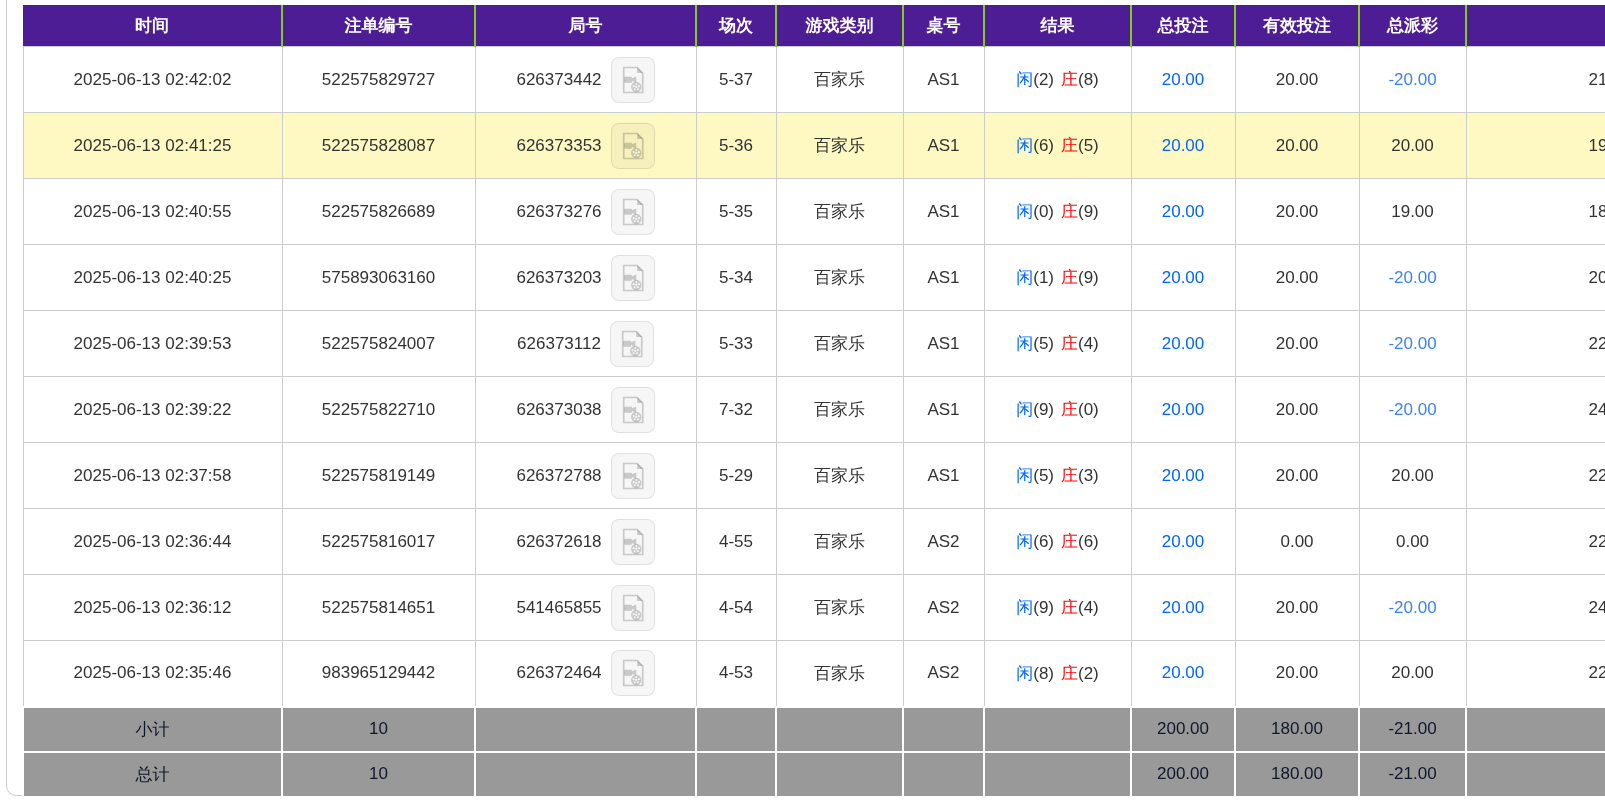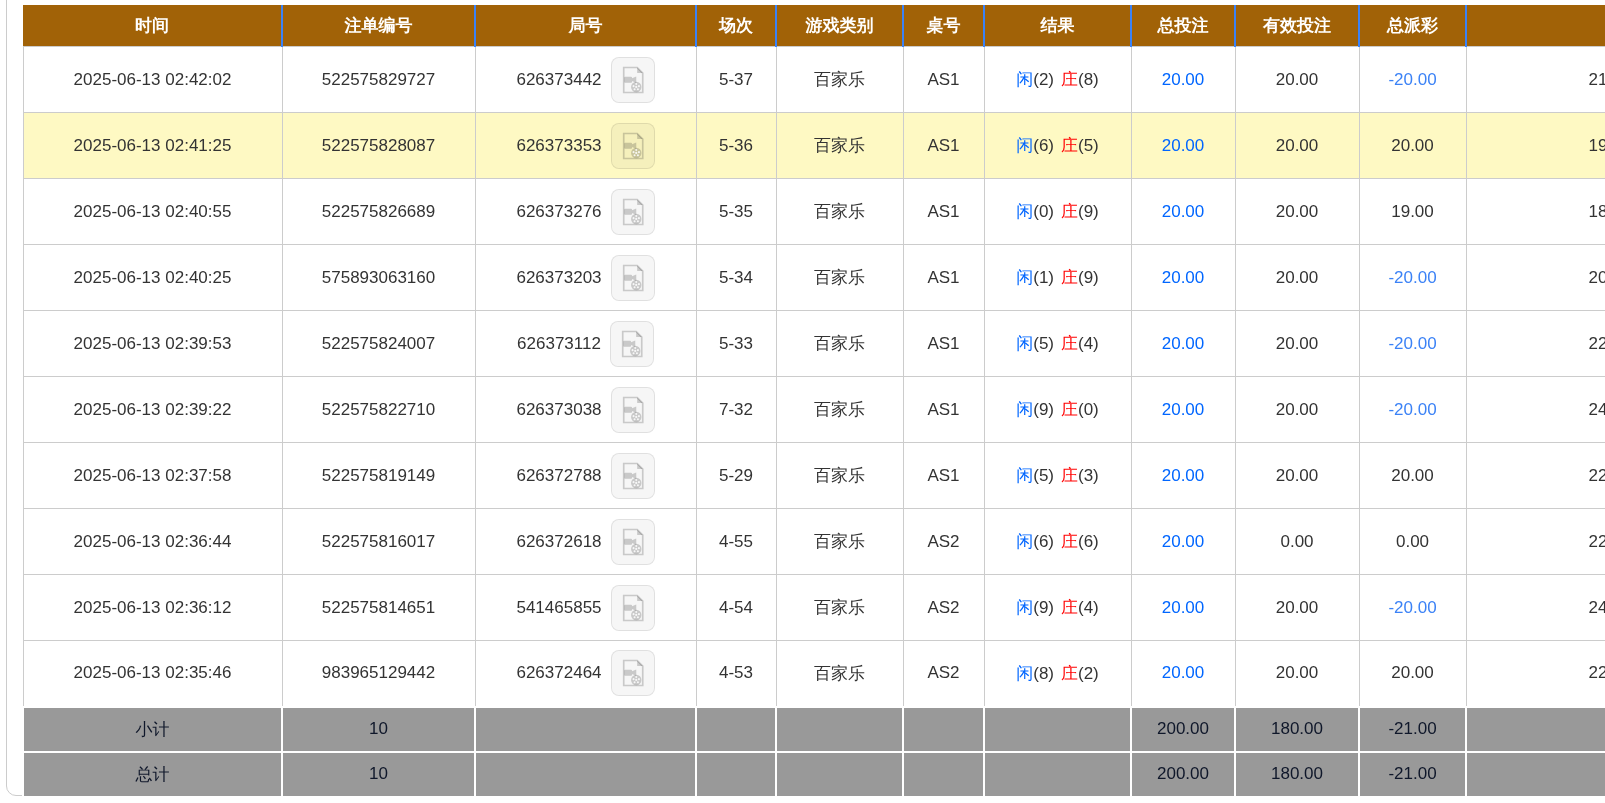--- a/index.html
+++ b/index.html
@@ -20,28 +20,28 @@
     box-sizing: border-box;
   }
   table.records {
     border-collapse: collapse;
     table-layout: fixed;
     width: 1743px;
     font-size: 17px;
     color: #333;
   }
   th {
-    background: #a16207;
+    background: #4c1d95;
     color: #fff;
     font-weight: bold;
     height: 41px;
     text-align: center;
     padding: 0;
   }
-  th + th { border-left: 2px solid #3b82f6; }
+  th + th { border-left: 2px solid #84cc16; }
   tbody td {
     border: 1px solid #ccc;
     text-align: center;
     height: 66px;
     padding: 0 4px;
     background: #fff;
     box-sizing: border-box;
   }
   tr.highlight td { background: #fef9c3; }
   tr.summary td {

